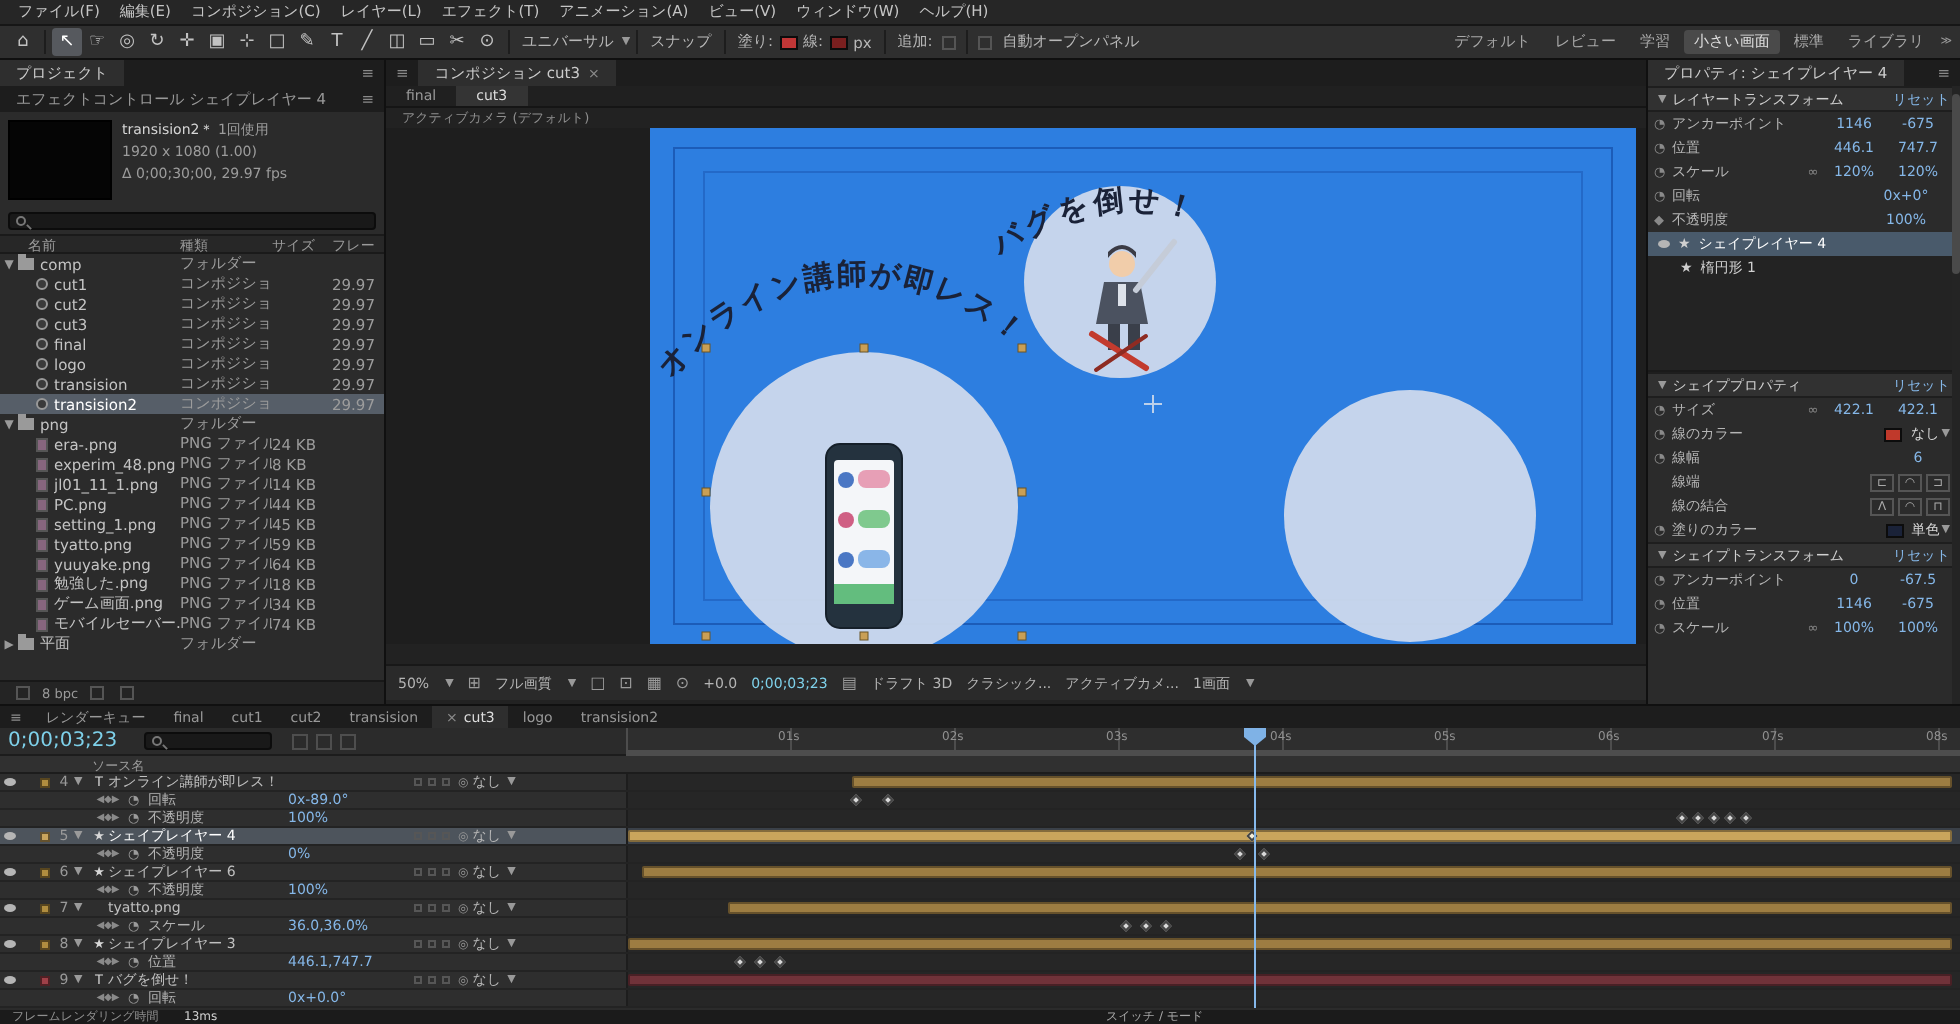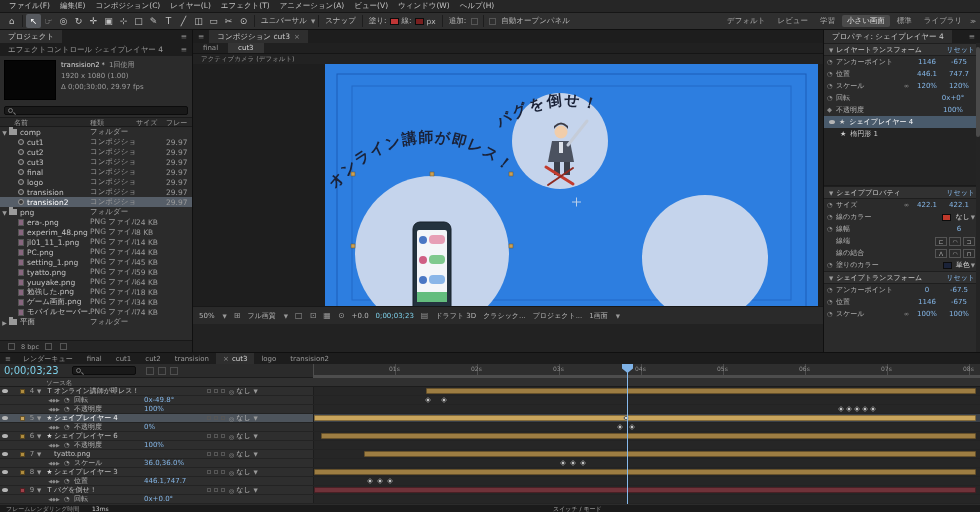--- a/index.html
+++ b/index.html
@@ -72,21 +72,21 @@
                color:#9a9a9a;font-size:6.5px;}
 
   
   #viewer-panel{left:193px;top:30px;width:630px;height:322px;background:#222;}
   #viewtabs{display:flex;height:11px;background:#202020;border-bottom:1px solid #151515;font-size:7px;color:#999;}
   .vtab{padding:0 10px;display:flex;align-items:center;}
   .vtab.active{background:#343434;color:#ddd;}
   #cam-label{height:10px;line-height:10px;padding-left:8px;font-size:6.5px;color:#8f8f8f;}
   #viewport{position:absolute;left:0;top:34px;width:630px;height:258px;background:#1e1e1e;overflow:hidden;}
   #canvas-wrap{position:absolute;left:132px;top:0px;width:493px;height:258px;}
-  #viewer-bottom{position:absolute;left:0;bottom:28px;width:630px;height:18px;background:#2a2a2a;
+  #viewer-bottom{position:absolute;left:0;bottom:2px;width:630px;height:18px;background:#2a2a2a;
                  border-top:1px solid #181818;display:flex;align-items:center;gap:7px;padding:0 6px;
                  font-size:7px;color:#b5b5b5;white-space:nowrap;margin-top:11px;}
   #viewer-bottom .ic{color:#9a9a9a;font-size:8px;}
   .vtime{color:#7ed1ea;}
 
   
   #props-panel{left:823px;top:30px;width:157px;height:322px;border-left:1px solid #101010;}
   .psec{display:flex;align-items:center;height:13px;background:#313131;border-top:1px solid #1e1e1e;
         border-bottom:1px solid #1e1e1e;padding:0 5px;font-size:7px;color:#d0d0d0;gap:3px;}
   .psec .tw2{color:#9a9a9a;font-size:5.5px;}
@@ -517,21 +517,21 @@
         <span class="caret">▼</span>
       <span class="ic">□</span>
       <span class="ic">⊡</span>
       <span class="ic">▦</span>
       <span class="ic">⊙</span>
       <span>+0.0</span>
       <span class="vtime">0;00;03;23</span>
       <span class="ic">▤</span>
       <span>ドラフト 3D</span>
       <span>クラシック...</span>
-      <span>プロジェクト...</span>
+      <span>アクティブカメ...</span>
       <span>1画面</span>
         <span class="caret">▼</span>
     </div>
   </div>
 
   <div id="props-panel" class="panel">
     <div class="tabbar">
       <div class="tab active">
           <span>プロパティ: シェイプレイヤー 4</span>
         </div>
@@ -732,21 +732,21 @@
           <div class="bar" style="left:112px;width:550px;"></div>
         </div>
       </div>
 
       <div class="trow">
         <div class="lpane">
           <span class="c-ind"></span>
           <span class="c-nav">◀◆▶</span>
           <span class="c-stop">◔</span>
           <span class="c-pname">回転</span>
-          <span class="c-pval">0x-49.8°</span>
+          <span class="c-pval">0x-89.0°</span>
         </div>
         <div class="track">
           <span class="kf" style="left:112px;"></span>
           <span class="kf" style="left:128px;"></span>
         </div>
       </div>
 
       <div class="trow">
         <div class="lpane">
           <span class="c-ind"></span>

